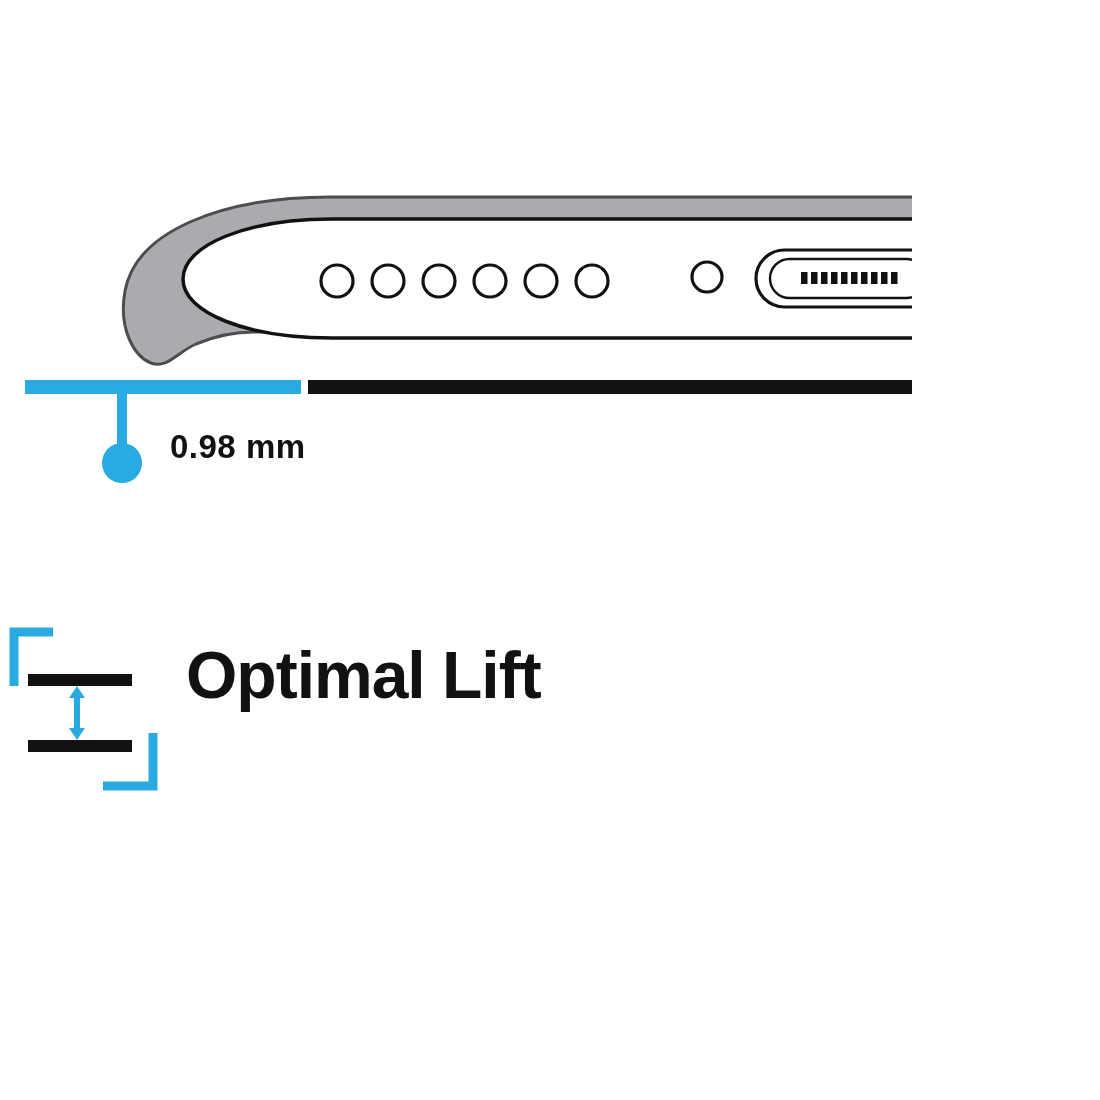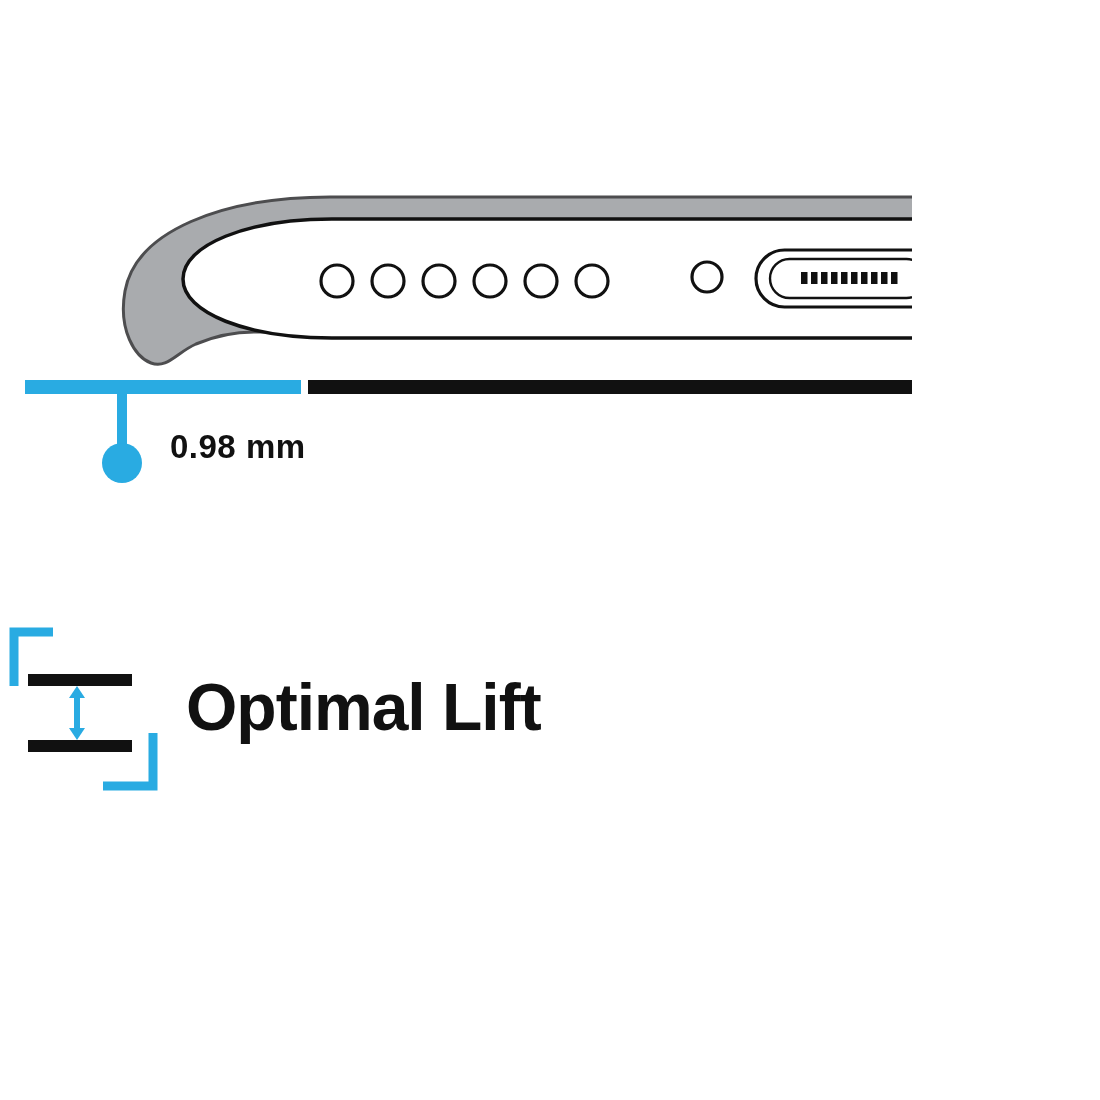--- a/index.html
+++ b/index.html
@@ -30,21 +30,21 @@
   .arrow-line{stroke:var(--accent);stroke-width:6;}
   .arrow-head{fill:var(--accent);}
 
   .measure-label{
     position:absolute;left:170px;top:428px;
     font-size:33px;font-weight:bold;color:var(--ink);letter-spacing:0.5px;
   }
   .feature-title{
     position:absolute;left:186px;top:642px;
     font-size:66px;font-weight:bold;color:var(--ink);
-    letter-spacing:-1px;line-height:1;margin-top:32px;
+    letter-spacing:-1px;line-height:1;
   }
   .feature-subtitle{
     position:absolute;left:186px;top:727px;
     font-size:40px;font-weight:600;color:#1d1d1d;
     letter-spacing:0px;line-height:1;
   }
 </style>
 </head>
 <body>
 

